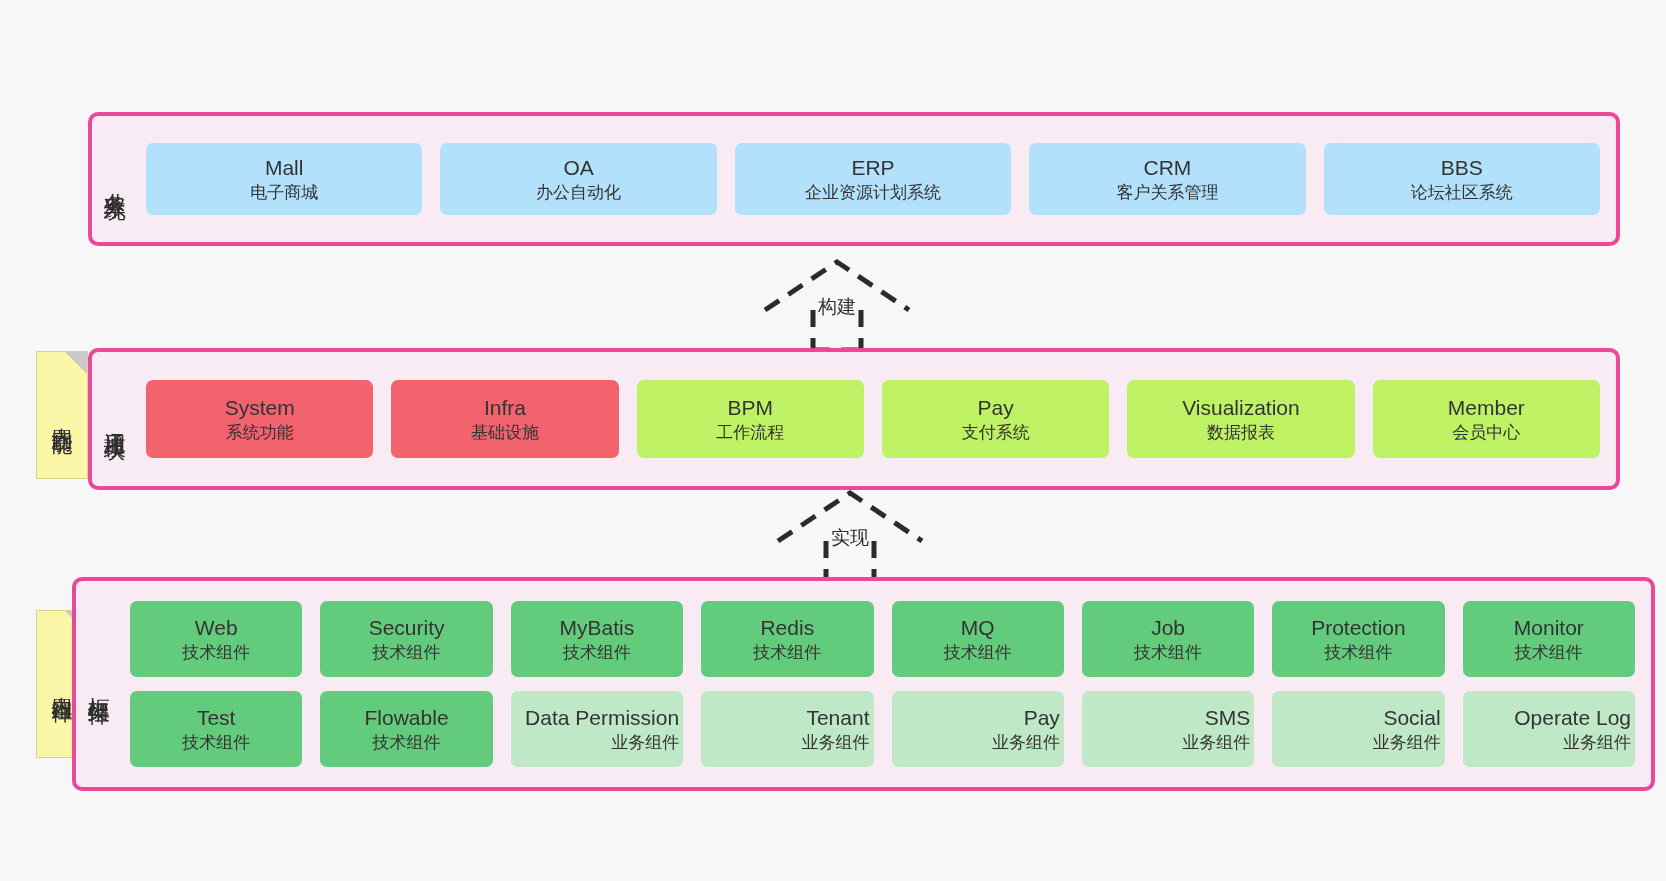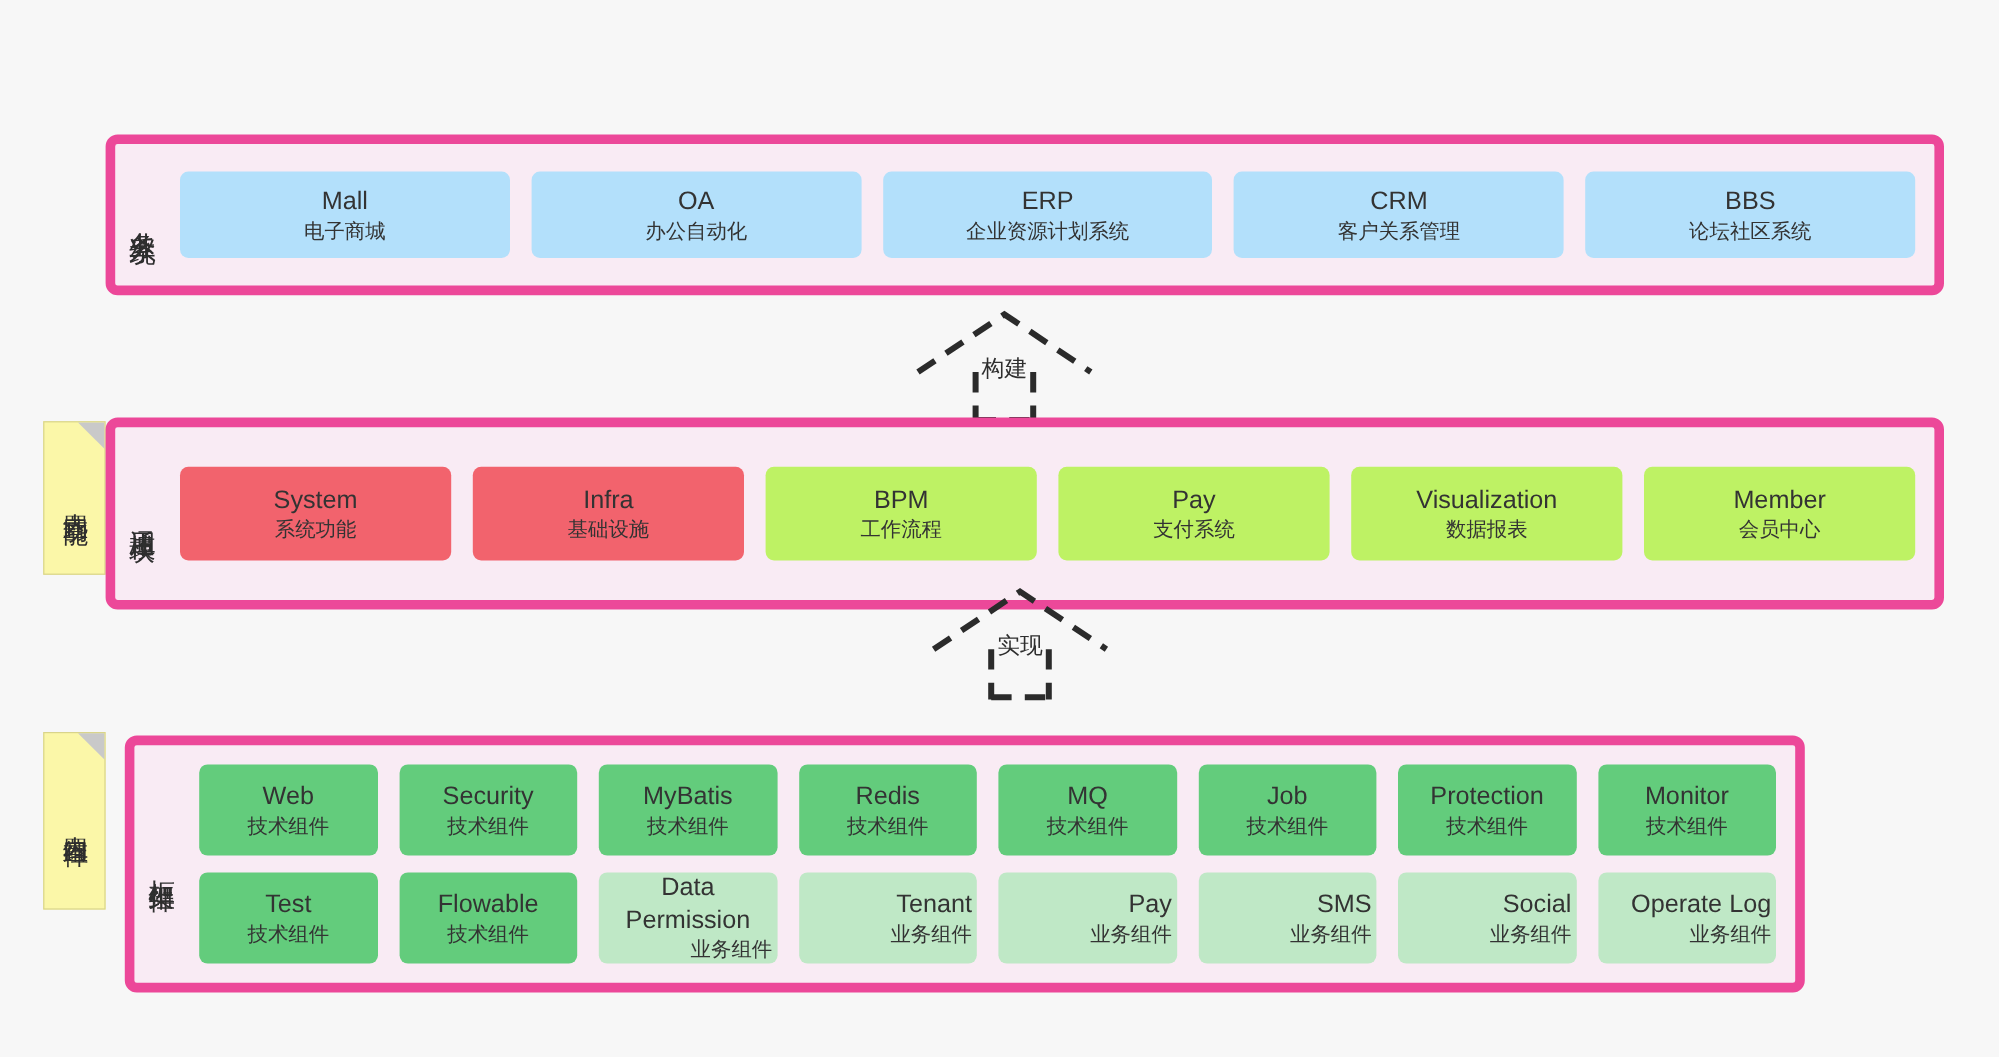--- a/index.html
+++ b/index.html
@@ -14,21 +14,21 @@
     color: #333333;
     overflow: hidden;
     position: relative;
   }
 
   
   .band {
     position: absolute;
     box-sizing: border-box;
     background: #f9ebf4;
-    border: 8px solid #ec4899;
+    border: 4px solid #ec4899;
     border-radius: 10px;
     display: flex;
     align-items: stretch;
   }
   .band-label {
     flex: 0 0 auto;
     width: 46px;
     display: flex;
     align-items: center;
     justify-content: center;
@@ -70,22 +70,22 @@
 
   
   .c-blue        { background: #b3e0fb; }
   .c-red         { background: #f2636d; }
   .c-pink        { background: #bef264; }
   .c-green       { background: #63cc7c; }
   .c-green-light { background: #bfe8c6; align-items: flex-end; }
 
   
   #band-business { left: 88px;  top: 112px; width: 1532px; height: 134px; }
-  #band-common   { left: 88px;  top: 348px; width: 1532px; height: 160px; }
-  #band-frame    { left: 104px;  top: 577px; width: 1400px; height: 214px; margin-top: 36px; }
+  #band-common   { left: 88px;  top: 348px; width: 1532px; height: 142px; }
+  #band-frame    { left: 72px;  top: 577px; width: 1583px; height: 214px; }
 
   #band-business .cell { height: 72px; }
   #band-common   .cell { height: 78px; }
   #band-frame    .cell { height: 76px; }
 
   
   .sticky {
     position: absolute;
     box-sizing: border-box;
     width: 52px;

